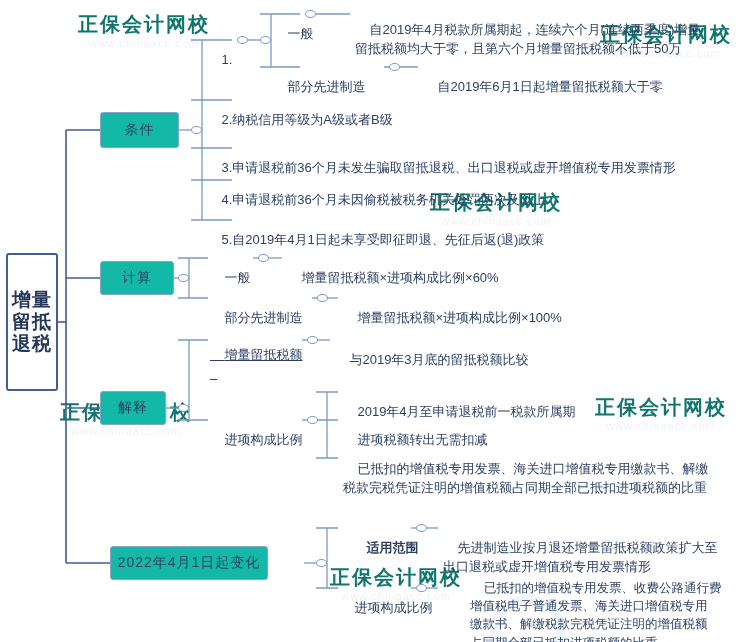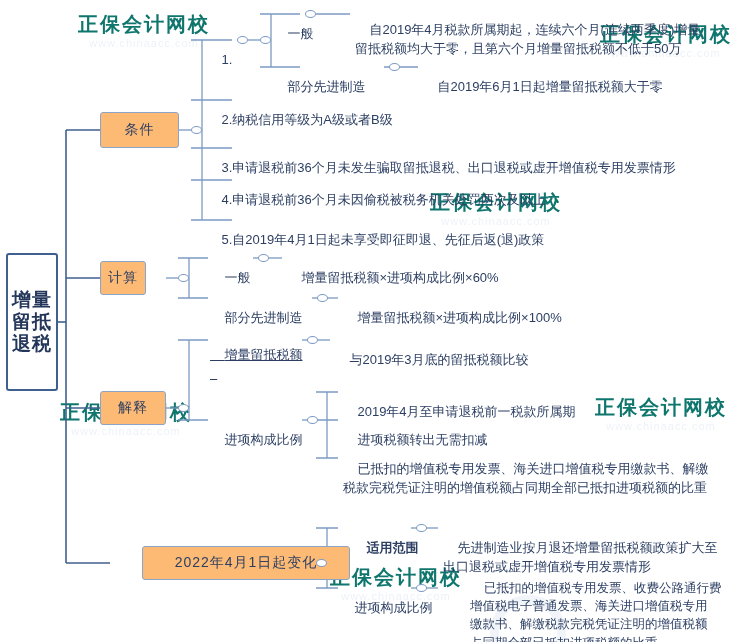--- a/index.html
+++ b/index.html
@@ -73,21 +73,21 @@
     text-align: center;
     letter-spacing: 1px;
     box-sizing: border-box;
   }
 
   
   .box {
     position: absolute;
     border: 1px solid #8aa4c8;
     border-radius: 3px;
-    background: #fdba74;
+    background: #14b8a6;
     color: #2c3f63;
     font-size: 14px;
     display: flex;
     align-items: center;
     justify-content: center;
     text-align: center;
     box-sizing: border-box;
     letter-spacing: 1px;
   }
 
@@ -205,27 +205,27 @@
     </g>
   </svg>
 
   <div class="root-node" style="white-space:pre-line;">增量
 留抵
 退税</div>
 
   <div class="box" style="left:100px; top:112px; width:79px; height:36px;">
     <span>条件</span>
   </div>
-  <div class="box" style="left:100px; top:261px; width:46px; height:34px;align-items:center;">
+  <div class="box" style="left:100px; top:261px; width:74px; height:34px;align-items:center;">
     <span>计算</span>
   </div>
   <div class="box" style="left:100px; top:391px; width:66px; height:34px;">
     <span>解释</span>
   </div>
-  <div class="box" style="left:110px; top:546px; width:208px; height:34px;margin-left:32px;">
+  <div class="box" style="left:110px; top:546px; width:158px; height:34px;">
     <span>2022年4月1日起变化</span>
   </div>
 
   <div class="knob" style="left:191px; top:126px;"></div>
   <div class="knob" style="left:237px; top:36px;"></div>
   <div class="knob" style="left:260px; top:36px;"></div>
   <div class="knob" style="left:305px; top:10px;"></div>
   <div class="knob" style="left:389px; top:63px;"></div>
   <div class="knob" style="left:178px; top:274px;"></div>
   <div class="knob" style="left:258px; top:254px;"></div>

